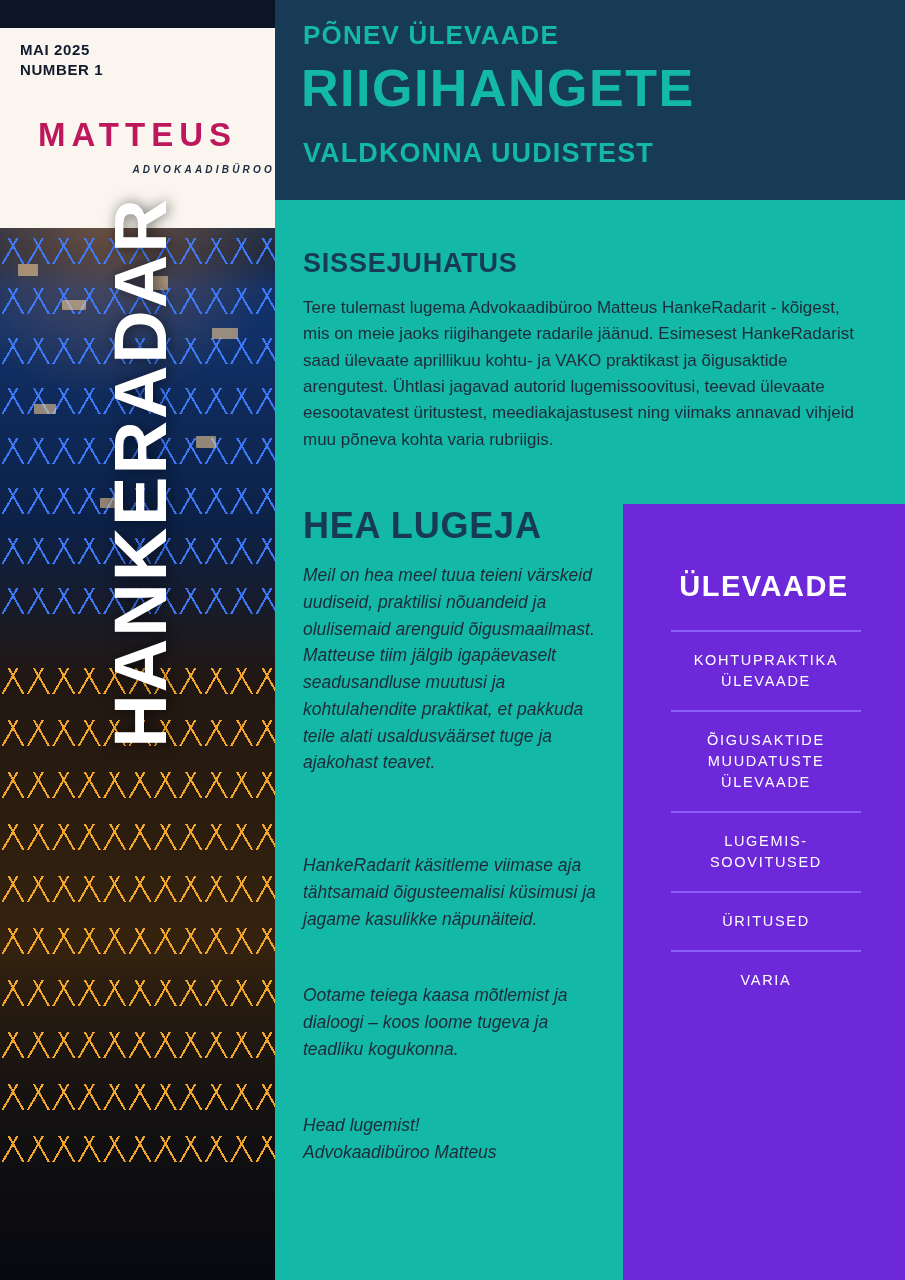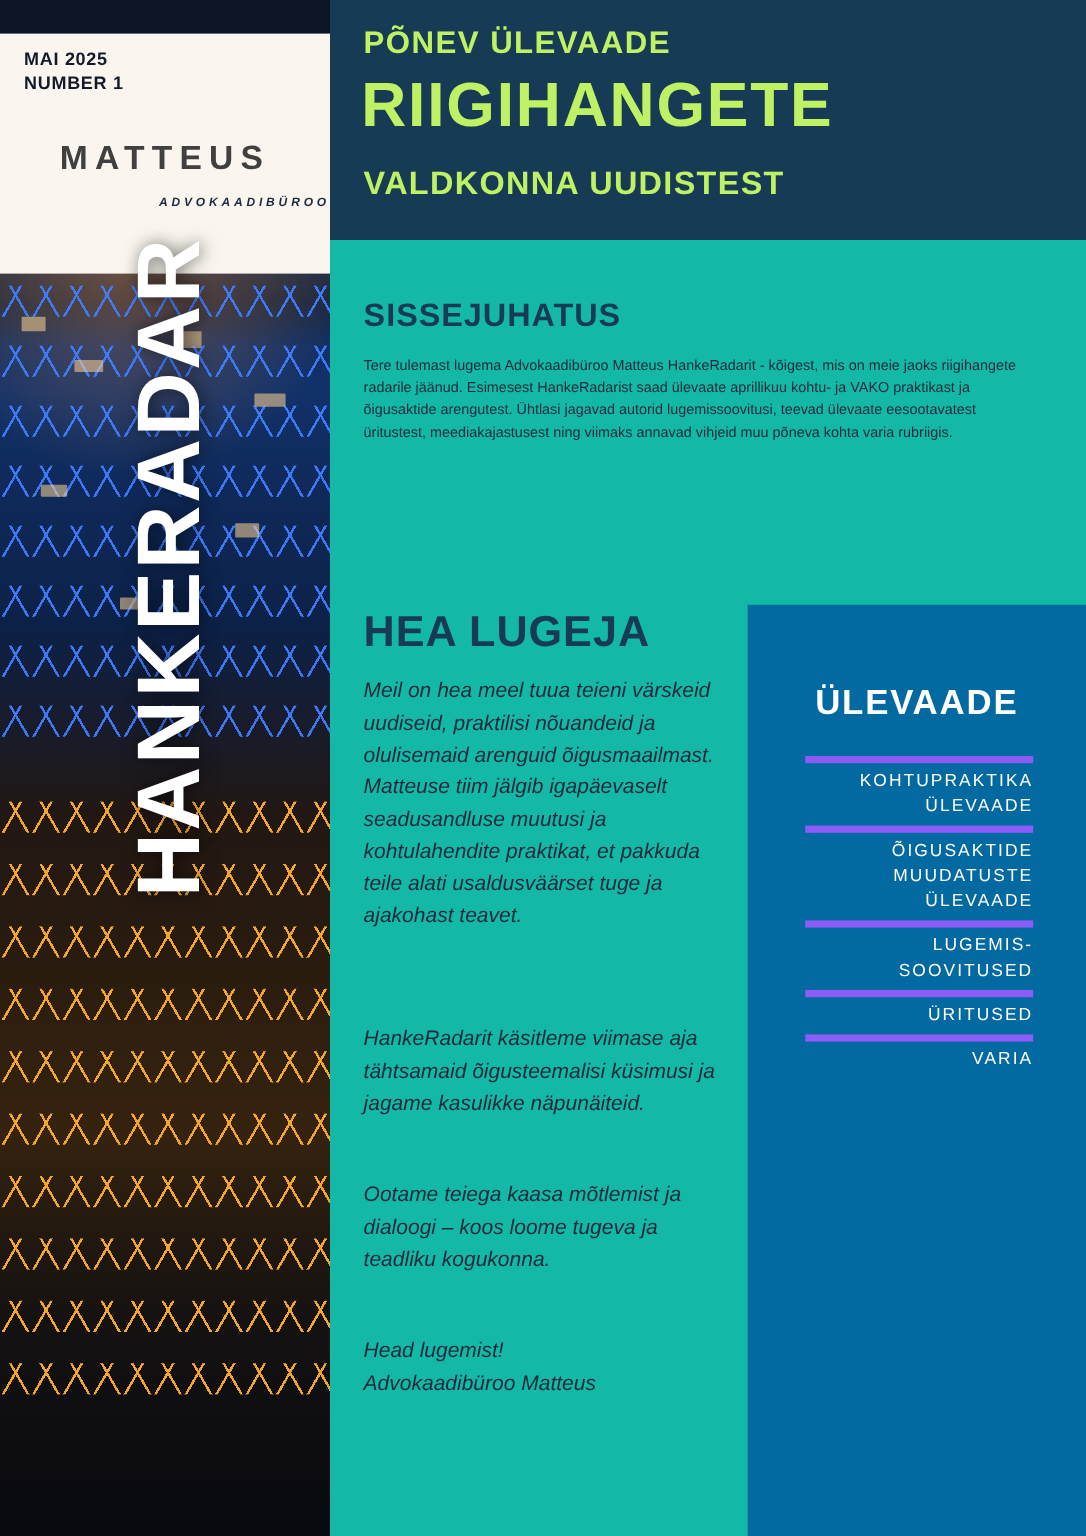--- a/index.html
+++ b/index.html
@@ -47,24 +47,24 @@
     letter-spacing: 0.6px;
     color: #111b2c;
     line-height: 1.35;
   }
   .brand {
     position: absolute;
     left: 0;
     top: 88px;
     width: 275px;
     text-align: center;
-    font-size: 28px;
+    font-size: 33px;
     font-weight: bold;
     letter-spacing: 6px;
-    color: #404040;
+    color: #be185d;
   }
   .brand-sub {
     position: absolute;
     left: 0;
     top: 136px;
     width: 275px;
     text-align: right;
     font-size: 10px;
     font-weight: bold;
     letter-spacing: 3.2px;
@@ -138,21 +138,21 @@
   }
 
   
   .header {
     position: absolute;
     left: 275px;
     top: 0;
     width: 630px;
     height: 220px;
     background: #173a55;
-    color: #bef264;
+    color: #14b8a6;
   }
   .header .kicker {
     position: absolute;
     left: 28px;
     top: 20px;
     font-size: 26px;
     font-weight: bold;
     letter-spacing: 1.2px;
   }
   .header .title {
@@ -191,21 +191,21 @@
     left: 28px;
     top: 48px;
     font-size: 27px;
     letter-spacing: 0.8px;
   }
   #intro-body {
     position: absolute;
     left: 28px;
     top: 95px;
     width: 560px;
-    font-size: 12px;
+    font-size: 17px;
     line-height: 1.55;
     color: #1d2a3a;
   }
   #reader-title {
     left: 28px;
     top: 305px;
     font-size: 36px;
     letter-spacing: 0.8px;
   }
   .reader-body {
@@ -222,47 +222,47 @@
   #reader-p3 { top: 782px; }
   #reader-p4 { top: 912px; white-space: pre-line; }
 
   
   .overview {
     position: absolute;
     left: 623px;
     top: 504px;
     width: 282px;
     height: 776px;
-    background: #0369a1;
+    background: #6d28d9;
     color: #ffffff;
   }
   .overview h2 {
     margin: 0;
     position: absolute;
     left: 0;
     top: 66px;
     width: 282px;
     text-align: center;
     font-size: 29px;
     font-weight: bold;
     letter-spacing: 1.5px;
   }
   .ov-list {
     position: absolute;
     left: 48px;
     top: 126px;
     width: 190px;
   }
   .ov-item {
-    text-align: right;
+    text-align: center;
     font-size: 14.5px;
     letter-spacing: 1.7px;
     line-height: 1.45;
-    padding: 5px 0;
-    border-top: 6px solid #8b5cf6;
+    padding: 18px 0;
+    border-top: 2px solid #8b5cf6;
     white-space: pre-line;
   }
   .ov-item:last-child { border-bottom: 0; }
 </style>
 </head>
 <body>
 
 <div class="page">
 
   <div class="left-col">

